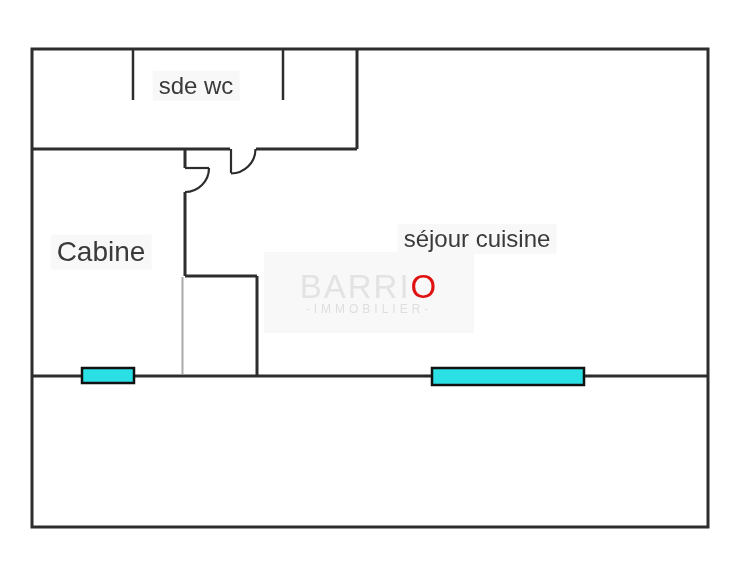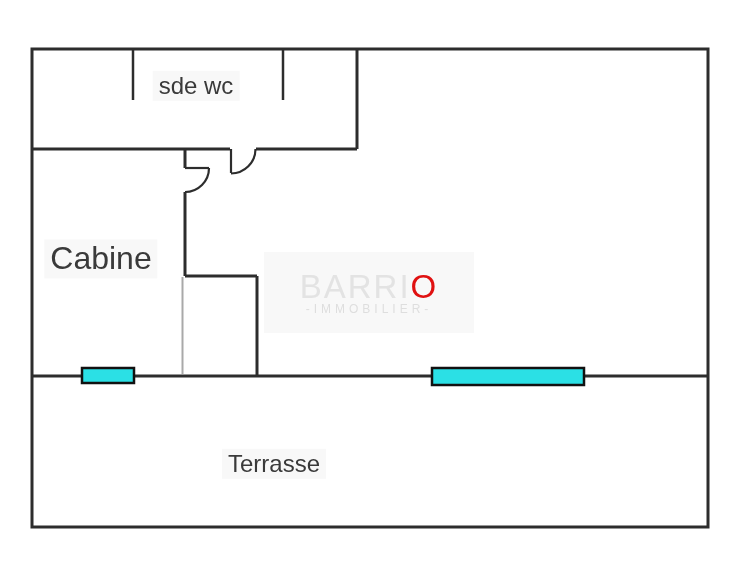--- a/index.html
+++ b/index.html
@@ -7,21 +7,21 @@
     position:relative;width:745px;height:580px;background:#ffffff;
     font-family:"Liberation Sans",sans-serif;overflow:hidden;
   }
   .plan-svg{position:absolute;left:0;top:0;}
   .room-label{
     position:absolute;transform:translate(-50%,-50%);
     color:var(--label-text,#3a3a3a);white-space:nowrap;
     background:var(--watermark-bg,#f8f8f8);padding:2px 6px;line-height:1.1;
   }
   .lbl-sdewc{left:196px;top:86px;font-size:24px;text-align:center;}
-  .lbl-cabine{left:101px;top:259px;font-size:32px;}
+  .lbl-cabine{left:101px;top:252px;font-size:28px;}
   .lbl-sejour{left:477px;top:239px;font-size:24px;}
   .lbl-terrasse{left:274px;top:464px;font-size:24px;}
   .watermark{
     position:absolute;left:264px;top:252px;width:210px;height:81px;
     background:var(--watermark-bg,#f8f8f8);
     display:flex;flex-direction:column;align-items:center;justify-content:center;
   }
   .brand-line{
     font-size:33px;letter-spacing:2px;color:var(--brand-gray,#e3e3e3);
     line-height:1;white-space:nowrap;
@@ -77,14 +77,14 @@
     </g>
 
     <g stroke="var(--window-border,#111111)" stroke-width="2.5" fill="var(--window-fill,#2be0e5)">
       <rect x="82" y="368" width="52" height="15"></rect>
       <rect x="432" y="368" width="152" height="17"></rect>
     </g>
   </svg>
 
   <div class="room-label lbl-sdewc">sde wc</div>
   <div class="room-label lbl-cabine">Cabine</div>
-  <div class="room-label lbl-terrasse">Terrasse</div>
+  <div class="room-label lbl-sejour">séjour cuisine</div>
 </div>
 
 </body></html>

